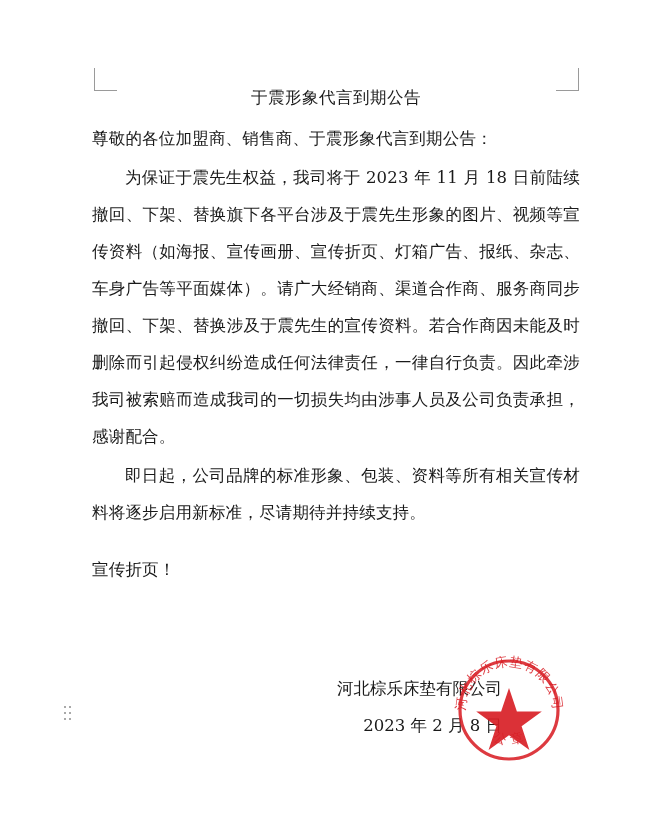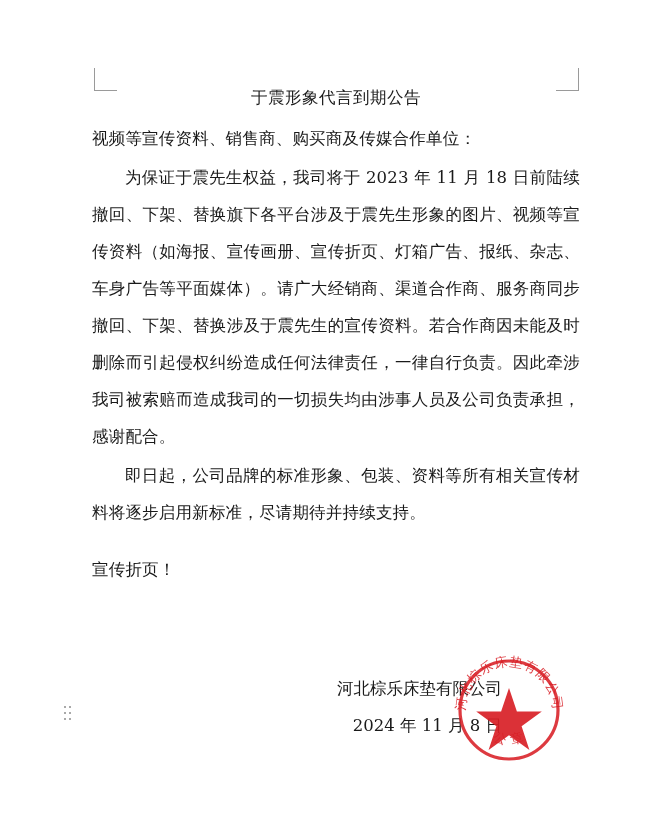--- a/index.html
+++ b/index.html
@@ -142,35 +142,35 @@
     <i></i>
     <i></i>
     <i></i>
     <i></i>
   </div>
 
   <div class="content">
 
     <h1 class="doc-title">于震形象代言到期公告</h1>
 
-    <p class="body-para">视频等宣传资料、销售商、购买商及传媒合作单位：</p>
+    <p class="body-para">尊敬的各位加盟商、销售商、于震形象代言到期公告：</p>
 
 
     <p class="body-para indent">为保证于震先生权益，我司将于 2023 年 11 月 18 日前陆续撤回、下架、替换旗下各平台涉及于震先生形象的图片、视频等宣传资料（如海报、宣传画册、宣传折页、灯箱广告、报纸、杂志、车身广告等平面媒体）。请广大经销商、渠道合作商、服务商同步撤回、下架、替换涉及于震先生的宣传资料。若合作商因未能及时删除而引起侵权纠纷造成任何法律责任，一律自行负责。因此牵涉我司被索赔而造成我司的一切损失均由涉事人员及公司负责承担，感谢配合。</p>
 
     <p class="body-para indent">即日起，公司品牌的标准形象、包装、资料等所有相关宣传材料将逐步启用新标准，尽请期待并持续支持。</p>
 
     <div class="spacer-md"></div>
 
     <p class="body-para">宣传折页！</p>
   </div>
 
   <div class="signature">
     <div>河北棕乐床垫有限公司</div>
-    <div>2024 年 11 月 8 日</div>
+    <div>2023 年 2 月 8 日</div>
   </div>
 
   <div class="seal">
     <svg width="132" height="132" viewBox="0 0 132 132" xmlns="http://www.w3.org/2000/svg">
       <defs>
         <path id="sealTopArc" d="M 22,66 A 44,44 0 0 1 110,66" fill="none"></path>
         <path id="sealBottomArc" d="M 32,66 A 34,34 0 0 0 100,66" fill="none"></path>
       </defs>
       <circle cx="66" cy="66" r="49" fill="none" stroke="#d81f26" stroke-width="3.2" opacity="0.88"></circle>
       <text class="seal-text" opacity="0.85">

